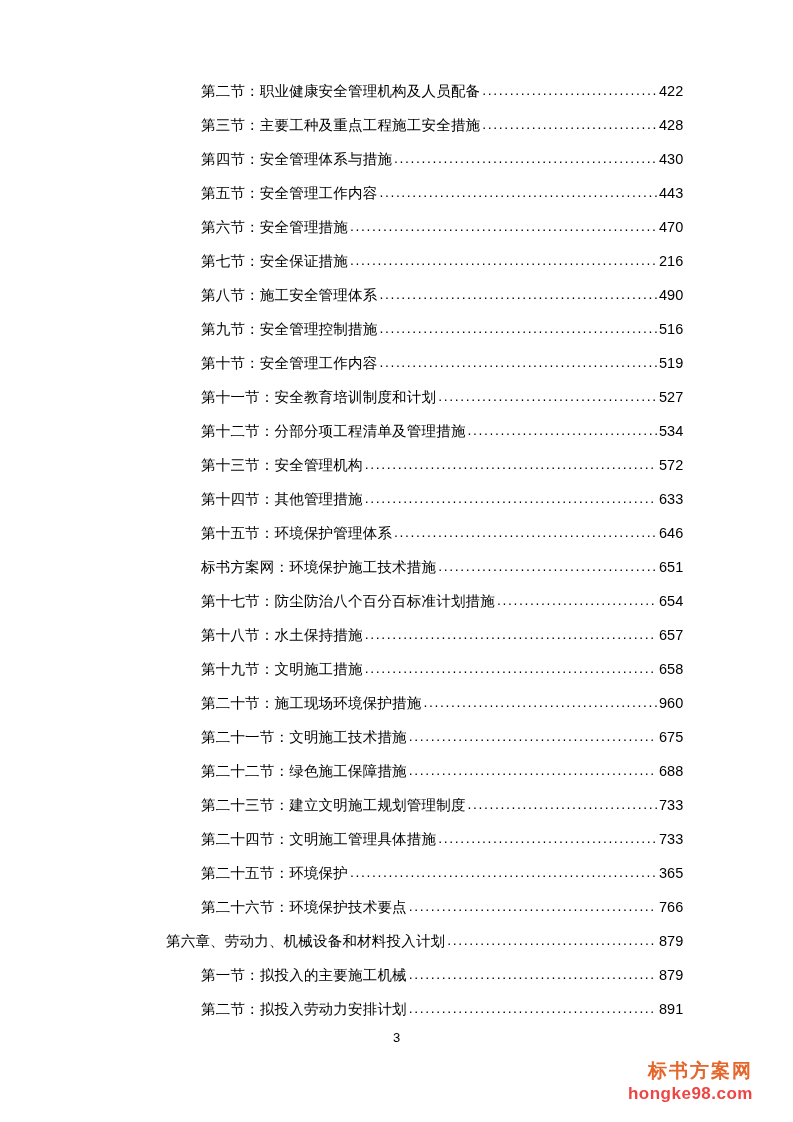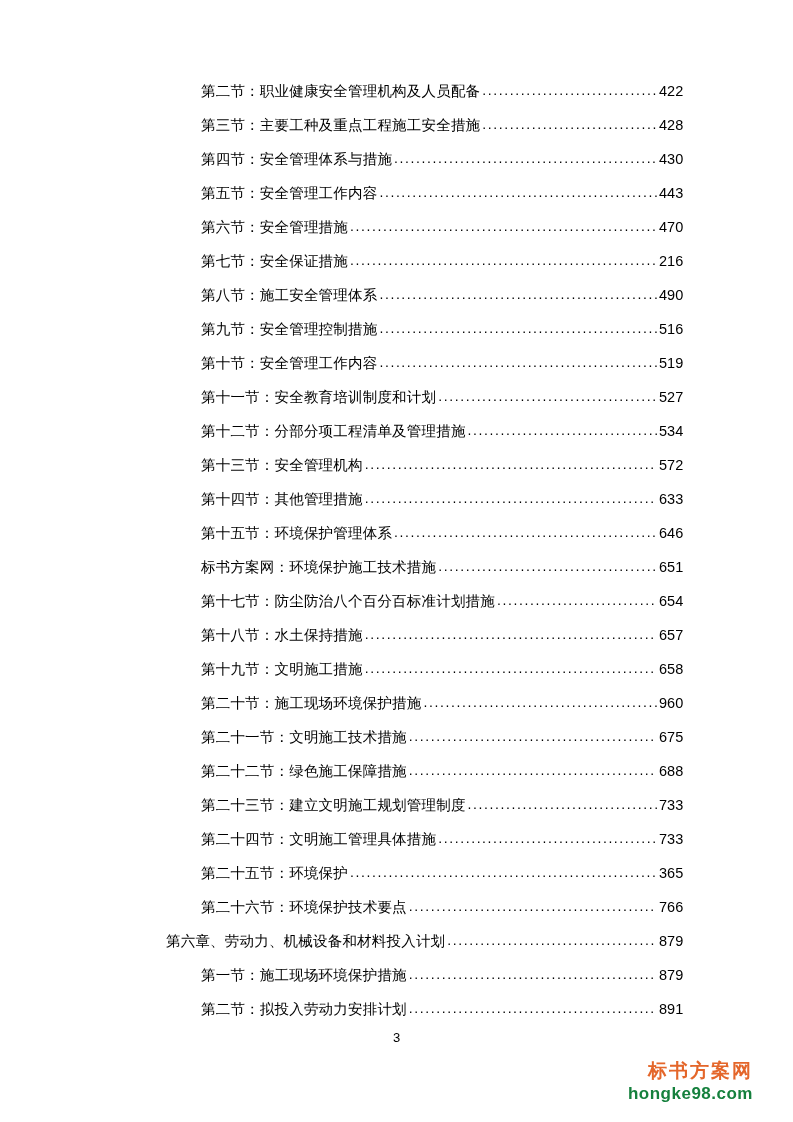--- a/index.html
+++ b/index.html
@@ -82,21 +82,21 @@
   .wm-top {
     font-size: 19px;
     font-weight: bold;
     letter-spacing: 2px;
     color: #e4662a;
   }
   .wm-bot {
     font-size: 17px;
     font-weight: bold;
     letter-spacing: 0.5px;
-    color: #15803d;
+    color: #ef4444;
   }
 </style>
 </head>
 <body>
 
 <div class="page">
 
   <div class="toc" id="toc-list">
       <div class="toc-row">
         <span class="indent indent-2"></span>
@@ -249,21 +249,21 @@
         <span class="pageno">766</span>
       </div>
       <div class="toc-row">
         <span class="indent indent-1"></span>
         <span class="label">第六章、劳动力、机械设备和材料投入计划</span>
         <span class="dots">........................................................................................................................</span>
         <span class="pageno">879</span>
       </div>
       <div class="toc-row">
         <span class="indent indent-2"></span>
-        <span class="label">第一节：施工现场环境保护措施</span>
+        <span class="label">第一节：拟投入的主要施工机械</span>
         <span class="dots">........................................................................................................................</span>
         <span class="pageno">879</span>
       </div>
       <div class="toc-row">
         <span class="indent indent-2"></span>
         <span class="label">第二节：拟投入劳动力安排计划</span>
         <span class="dots">........................................................................................................................</span>
         <span class="pageno">891</span>
       </div>
     </div>

